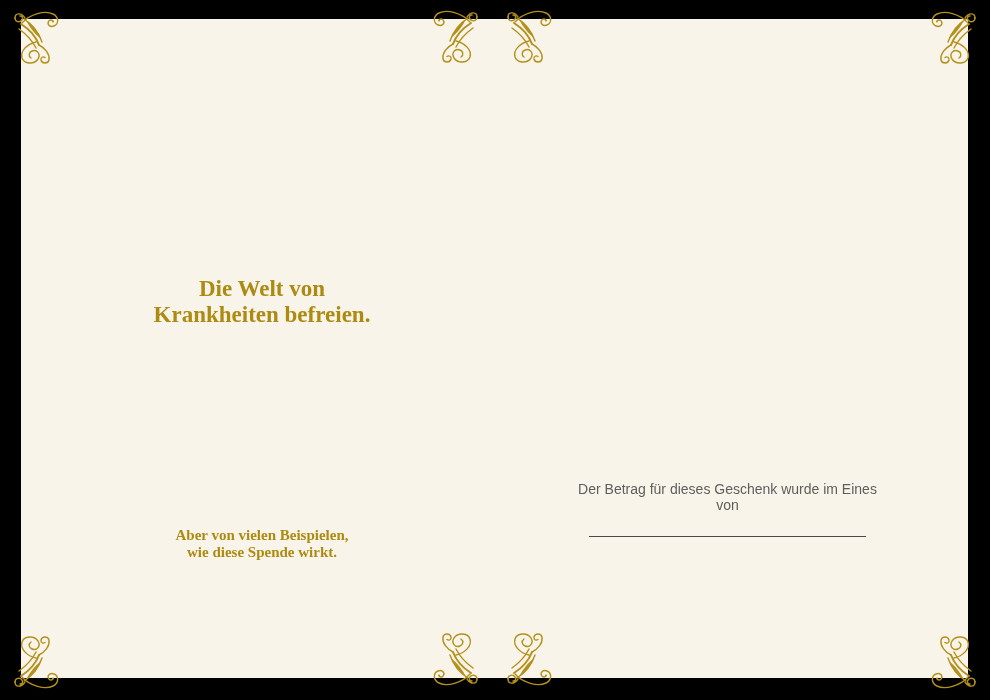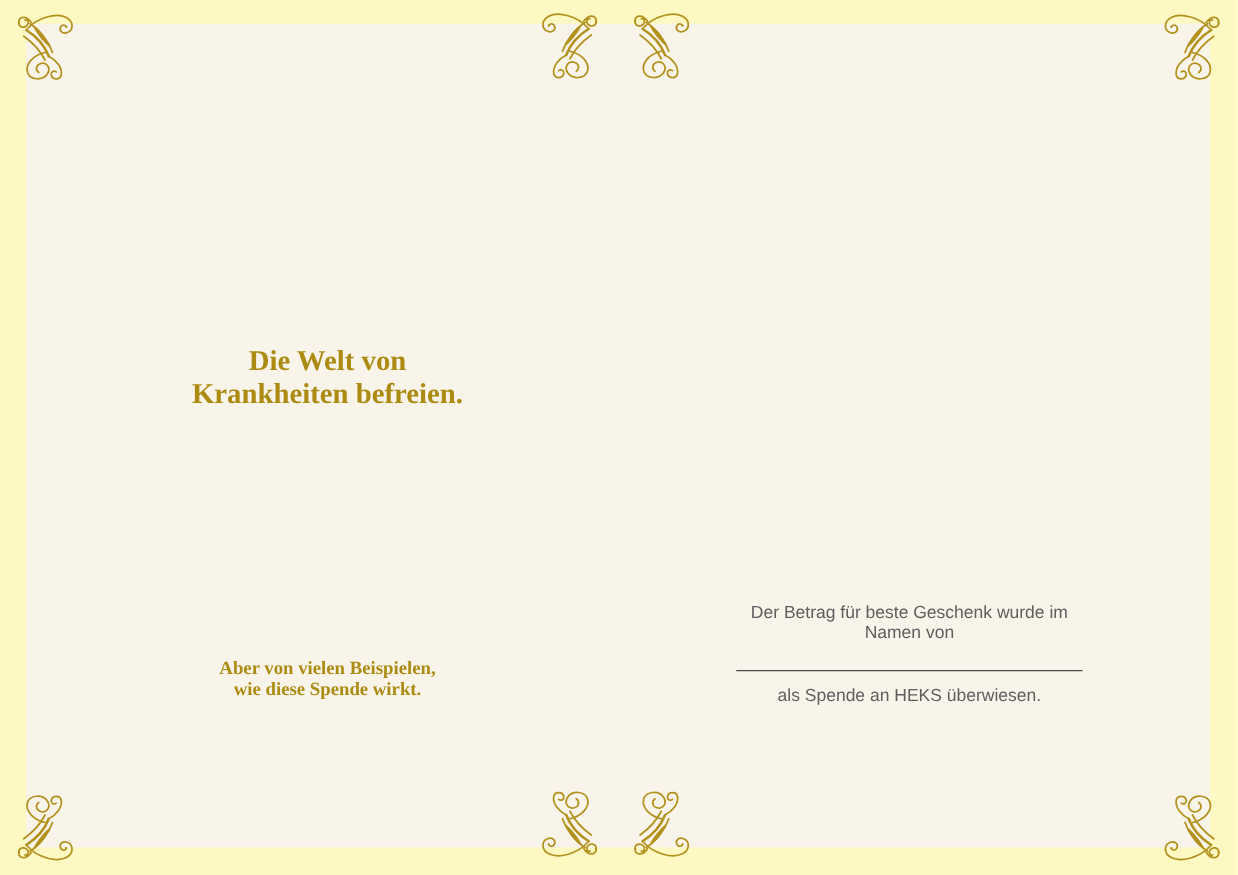--- a/index.html
+++ b/index.html
@@ -5,21 +5,21 @@
   html, body { margin: 0; padding: 0; }
   body {
     width: 990px; height: 700px;
     background: #ffffff;
     font-family: "Liberation Sans", sans-serif;
     overflow: hidden;
   }
   .stage {
     position: relative;
     width: 990px; height: 700px;
-    background: #fef9c3;
+    background: #000000;
   }
   .card {
     position: absolute;
     left: 21px; top: 19px;
     width: 947px; height: 659px;
     background: #f9f4e9;
   }
   
   .ornament {
     position: absolute;
@@ -143,18 +143,17 @@
   <svg class="ornament orn-br flip-hv" viewBox="0 0 50 56">
       <use href="#flourish"></use>
     </svg>
 
   <h1 class="left-col title">Die Welt von
 Krankheiten befreien.</h1>
   <p class="left-col emphasis">Aber von vielen Beispielen,
 wie diese Spende wirkt.</p>
 
   <div class="right-col">
-    <div class="dedication-intro">Der Betrag für beste Geschenk wurde im Namen von</div>
+    <div class="dedication-intro">Der Betrag für dieses Geschenk wurde im Eines von</div>
     <div class="name-line"></div>
-    <div class="dedication-outro">als Spende an HEKS überwiesen.</div>
   </div>
 
 </div>
 
 </body></html>

